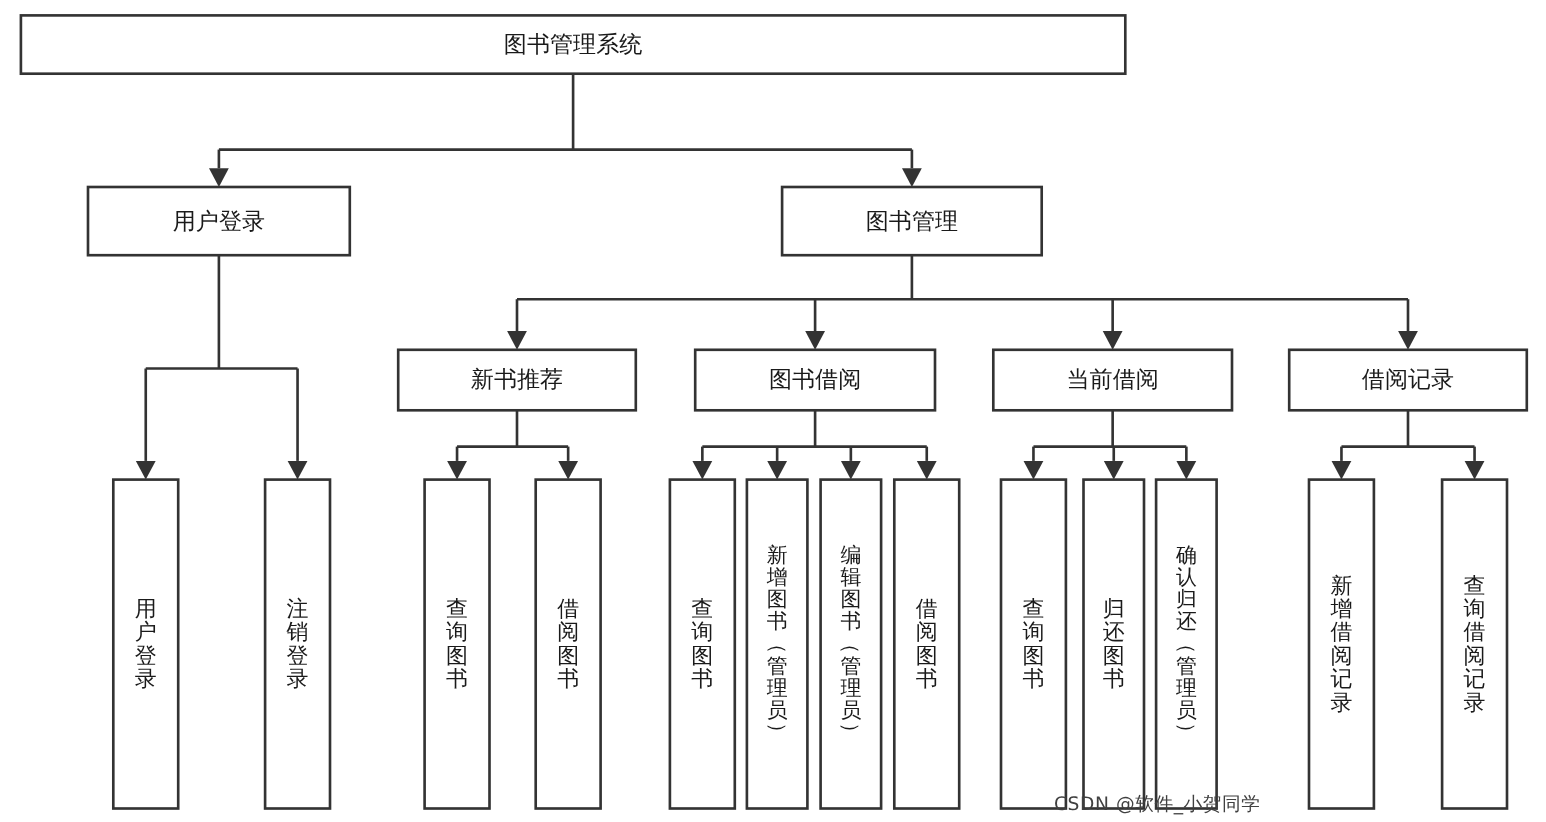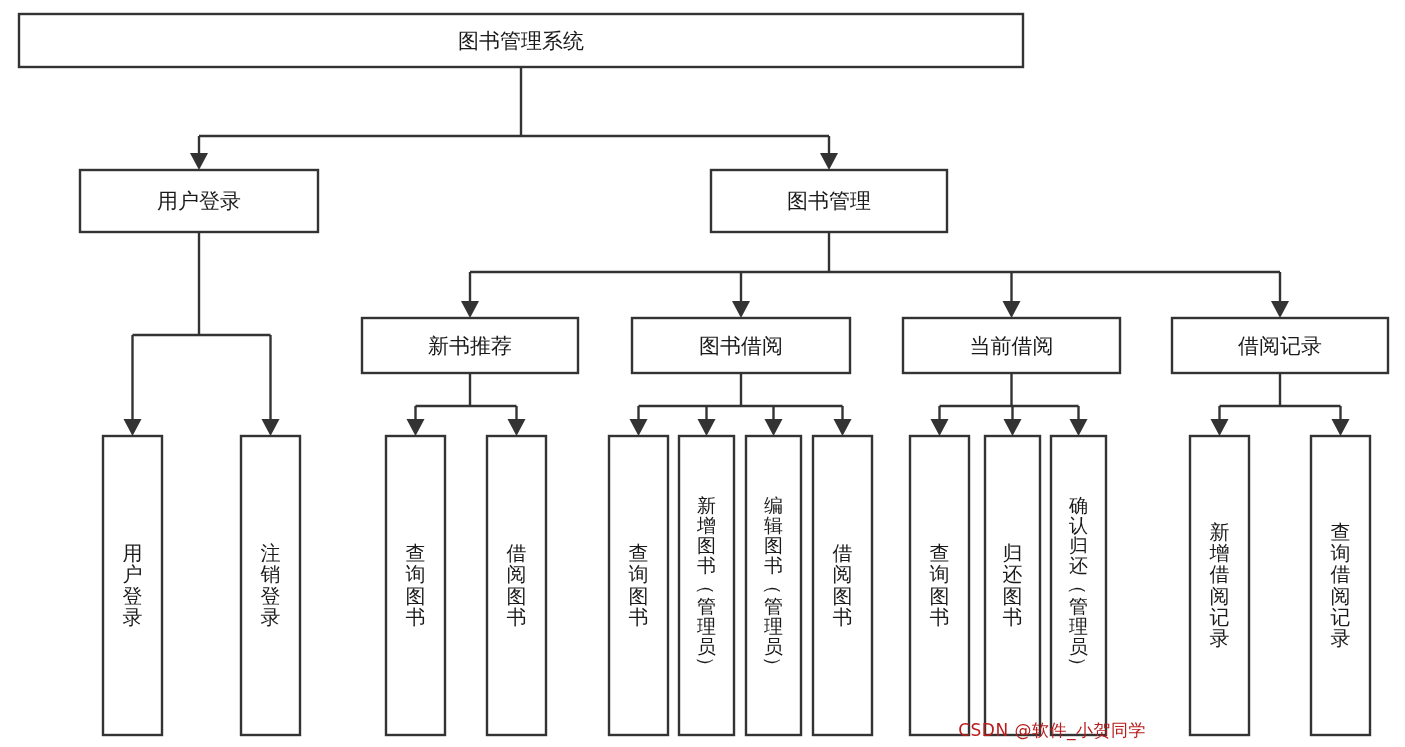--- a/index.html
+++ b/index.html
@@ -71,21 +71,21 @@
   }
   .vlabel span.ch.rot {
     transform: rotate(90deg);
   }
   .watermark {
     position: absolute;
     right: 8px;
     bottom: 5px;
     font-family: "DejaVu Sans", "Liberation Sans", sans-serif;
     font-size: 17px;
-    color: #b91c1c;
+    color: #404040;
     letter-spacing: 0.5px;
     user-select: none;
     white-space: nowrap;
   }
 </style>
 </head>
 <body>
 
 <div id="diagram-root">
   <svg id="diagram-svg" viewBox="0 0 1405 747" xmlns="http://www.w3.org/2000/svg">

